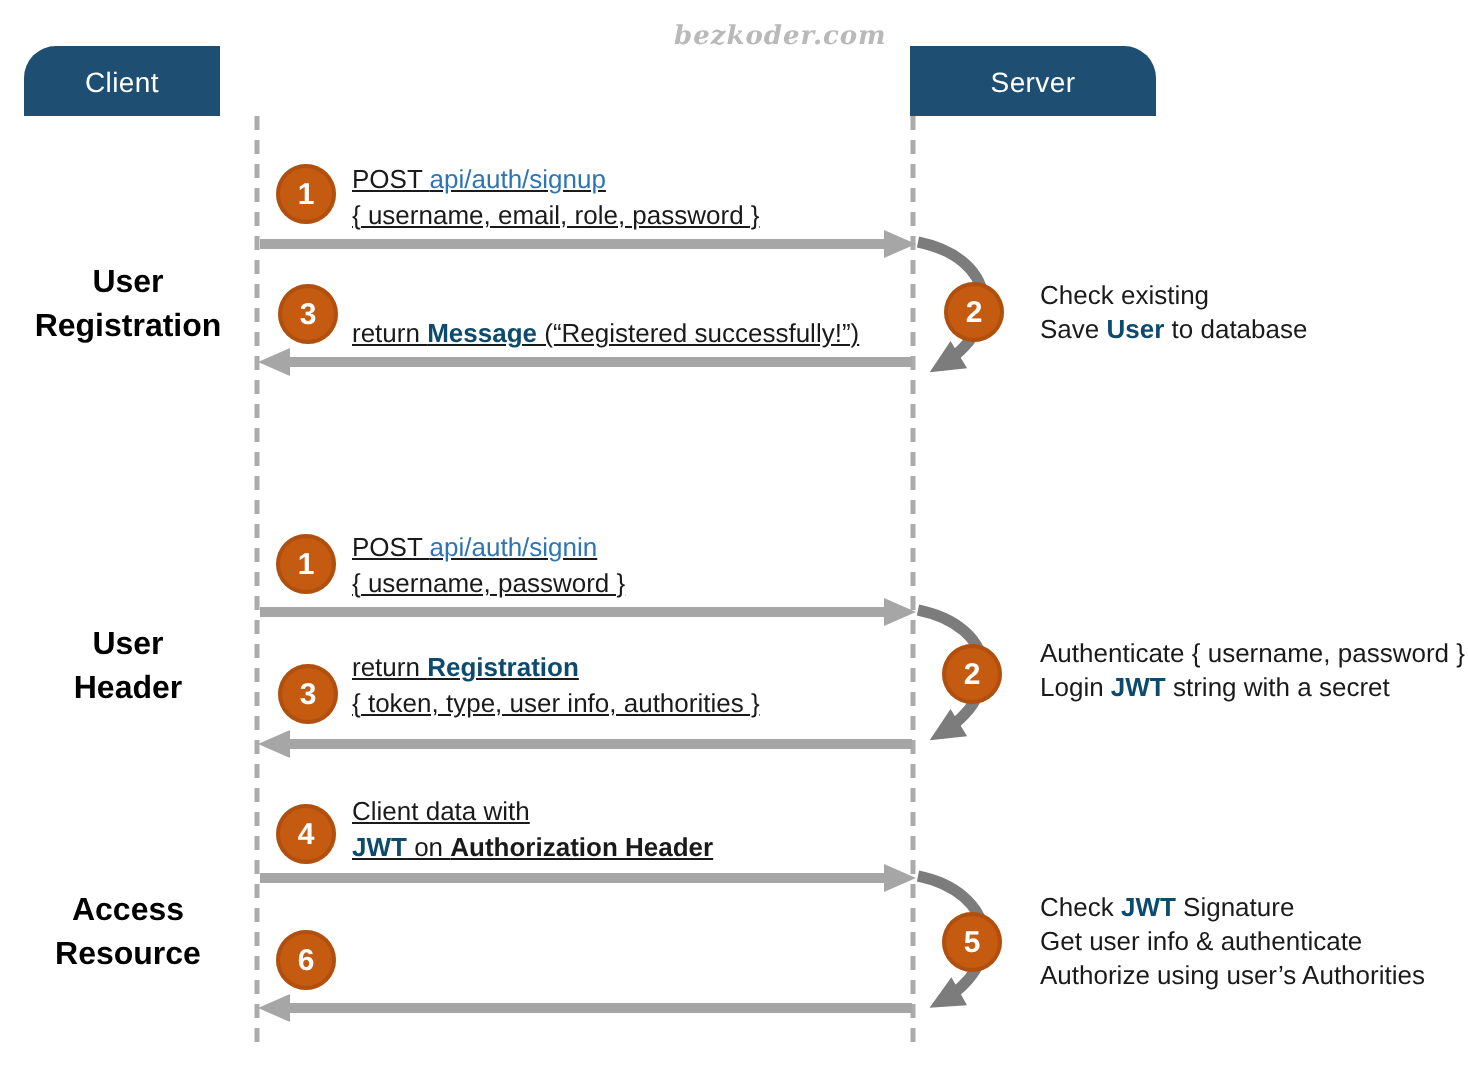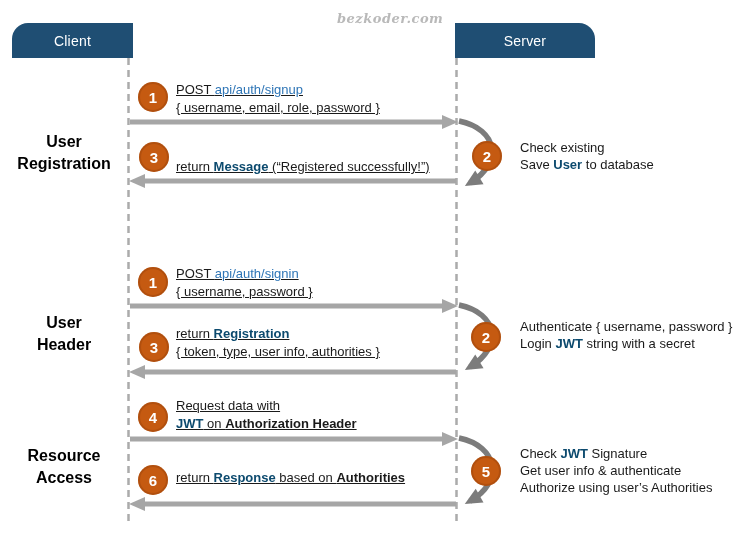--- a/index.html
+++ b/index.html
@@ -10,22 +10,22 @@
   .watermark{
     position:absolute;left:337px;top:11px;width:110px;
     font-family:"DejaVu Serif",serif;font-style:italic;font-weight:bold;
     font-size:13px;color:#b9b9b9;letter-spacing:0.5px;
   }
   .actor-box{
     position:absolute;top:23px;height:35px;background:#1F4E73;color:#ffffff;
     display:flex;align-items:center;justify-content:center;
     font-size:14px;letter-spacing:0.2px;
   }
-  .actor-client{left:12px;width:121px;border-radius:16px 0 0 0;}
-  .actor-server{left:455px;width:140px;border-radius:0 16px 0 0;}
+  .actor-client{left:12px;width:98px;border-radius:16px 0 0 0;}
+  .actor-server{left:455px;width:123px;border-radius:0 16px 0 0;}
   .svg-layer{position:absolute;left:0;top:0;width:734px;height:546px;}
   .step-circle{
     position:absolute;width:30px;height:30px;border-radius:50%;
     background:#C55A11;box-shadow:inset 0 0 0 2px rgba(140,60,10,0.35);
     color:#ffffff;font-size:15px;font-weight:bold;
     display:flex;align-items:center;justify-content:center;
   }
   .section-label{
     position:absolute;left:8px;width:112px;text-align:center;
     font-size:16px;line-height:22px;font-weight:bold;color:#000;
@@ -100,22 +100,22 @@
 
   <div class="section-label" style="top:131px;">
     <div>User</div>
     <div>Registration</div>
   </div>
   <div class="section-label" style="top:312px;">
     <div>User</div>
     <div>Header</div>
   </div>
   <div class="section-label" style="top:445px;">
+    <div>Access</div>
     <div>Resource</div>
-    <div>Access</div>
   </div>
 
   <div class="step-circle" style="left:138px;top:82px;">
       <span>1</span>
     </div>
   <div class="step-circle" style="left:472px;top:141px;">
       <span>2</span>
     </div>
   <div class="step-circle" style="left:139px;top:142px;">
       <span>3</span>
@@ -148,25 +148,22 @@
   </div>
   <div class="msg msg-client" style="top:265px;">
     <div><span>POST </span><span class="seg-blue">api/auth/signin</span></div>
     <div><span>{ username, password }</span></div>
   </div>
   <div class="msg msg-client" style="top:325px;">
     <div><span>return </span><span class="seg-green">Registration</span></div>
     <div><span>{ token, type, user info, authorities }</span></div>
   </div>
   <div class="msg msg-client" style="top:397px;">
-    <div><span>Request data with</span></div>
+    <div><span>Client data with</span></div>
     <div><span class="seg-green">JWT</span><span> on </span><span class="seg-bold">Authorization Header</span></div>
-  </div>
-  <div class="msg msg-client" style="top:469px;">
-    <div><span>return </span><span class="seg-green">Response</span><span> based on </span><span class="seg-bold">Authorities</span></div>
   </div>
 
   <div class="msg msg-server" style="top:139px;">
     <div><span>Check existing</span></div>
     <div><span>Save </span><span class="seg-green">User</span><span> to database</span></div>
   </div>
   <div class="msg msg-server" style="top:318px;">
     <div><span>Authenticate { username, password }</span></div>
     <div><span>Login </span><span class="seg-green">JWT</span><span> string with a secret</span></div>
   </div>

